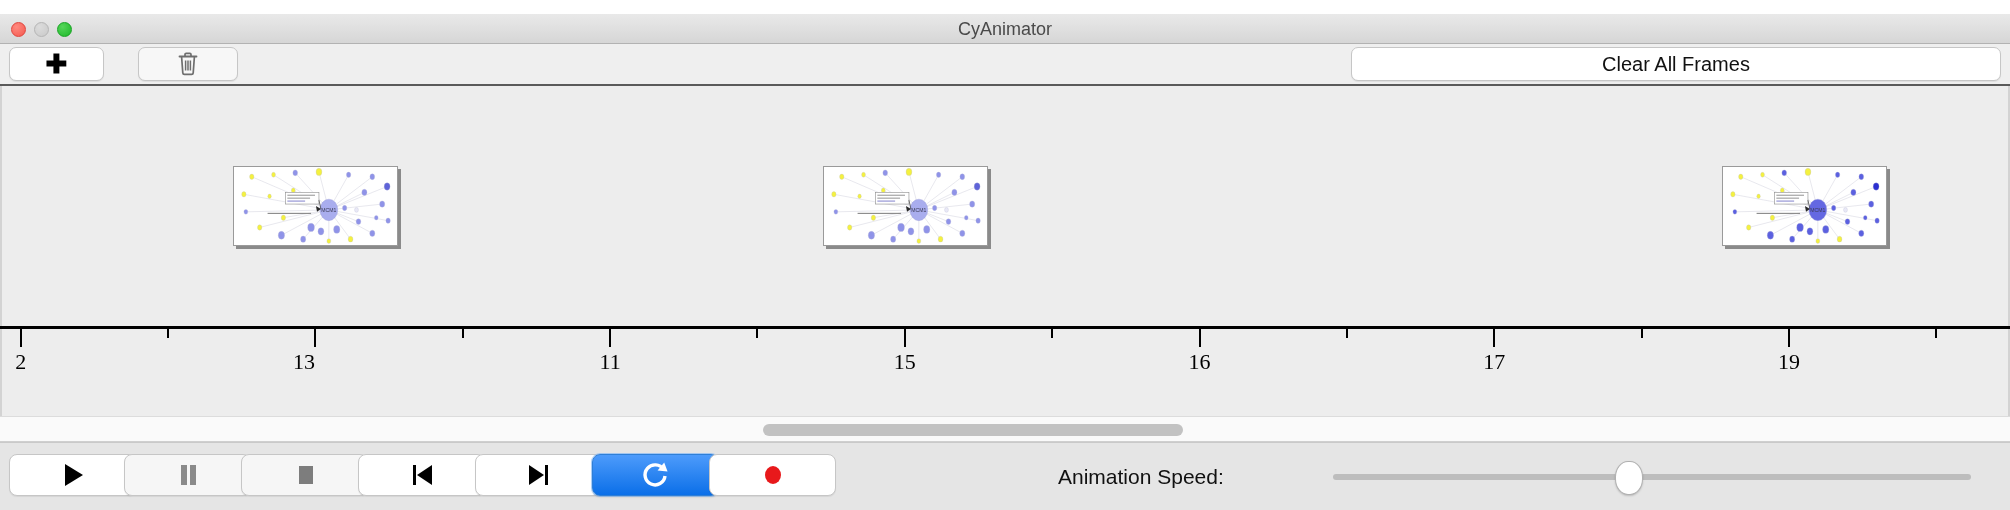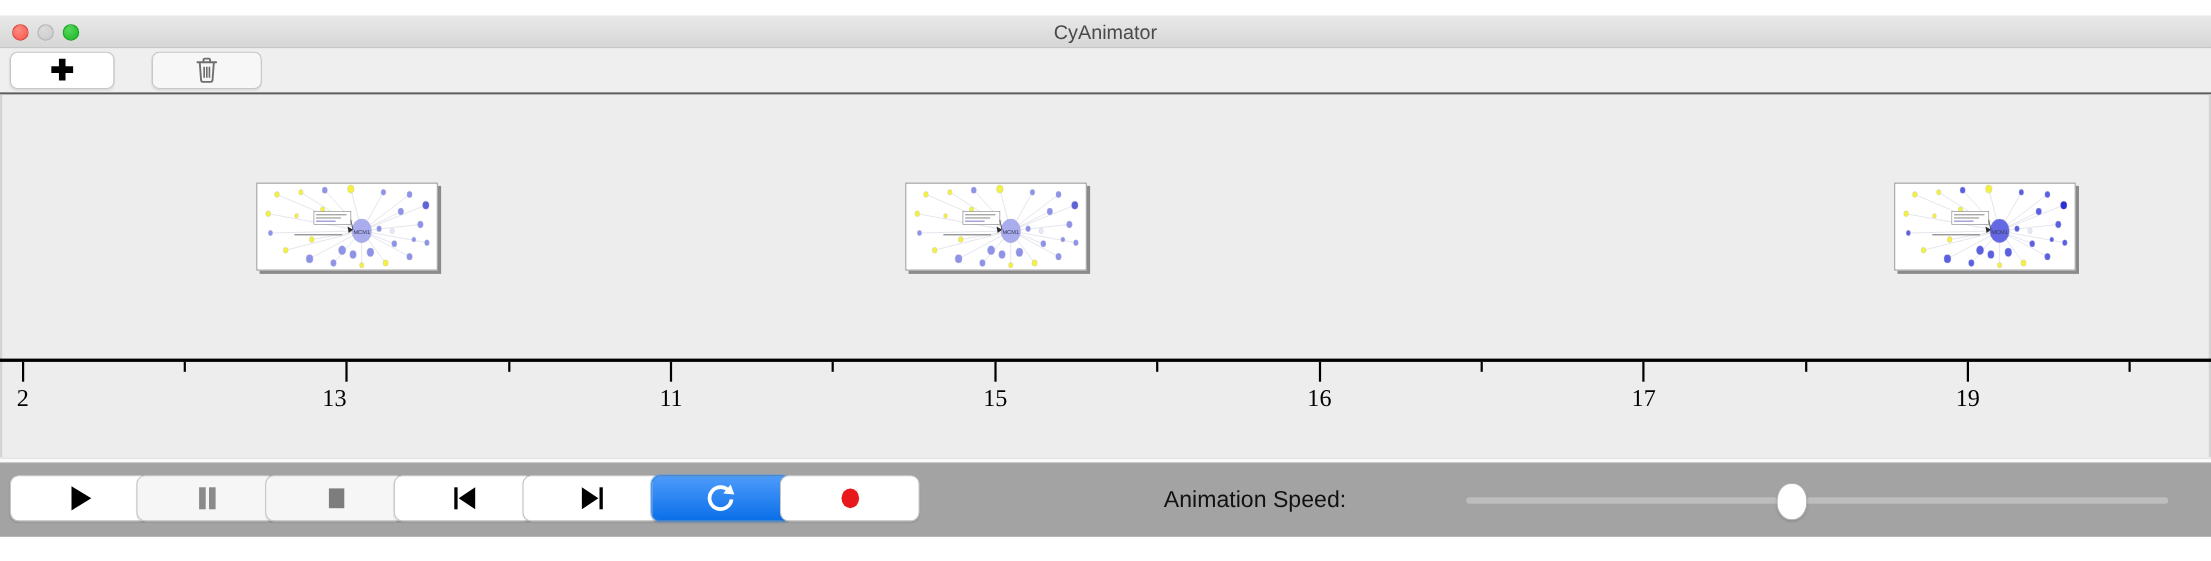--- a/index.html
+++ b/index.html
@@ -146,22 +146,22 @@
   }
   .scrollbar-thumb {
     position: absolute; left: 763px; top: 7px;
     width: 420px; height: 12px;
     background: #c2c2c2; border-radius: 6px;
     cursor: default;
   }
 
   
   .playbar {
-    position: absolute; left: 0; top: 420px; width: 2010px; height: 68px;
-    background: #a3a3a3;
+    position: absolute; left: 0; top: 442px; width: 2010px; height: 68px;
+    background: #e5e5e5;
     border-top: 1px solid #c9c9c9;
     box-sizing: border-box;
   }
   .pb-btn {
     position: absolute; top: 11px;
     width: 127px; height: 42px;
     border: 1px solid #c6c6c6; border-radius: 8px;
     background: #ffffff;
     display: flex; align-items: center; justify-content: center;
     box-shadow: 0 1px 1px rgba(0,0,0,0.07);
@@ -216,20 +216,21 @@
       <span class="plus-glyph">✚</span>
     </div>
     <div class="tb-btn flat" id="delete-frame-button">
       <svg width="22" height="26" viewBox="0 0 22 26">
         <path d="M2.5 5.5h17" stroke="#6e6e6e" stroke-width="1.8" fill="none" stroke-linecap="round"></path>
         <path d="M8 5.5V3.4c0-.6.5-1.1 1.1-1.1h3.8c.6 0 1.1.5 1.1 1.1v2.1" stroke="#6e6e6e" stroke-width="1.7" fill="none"></path>
         <path d="M4.6 5.8l1.2 16.1c.06.8.74 1.5 1.55 1.5h7.3c.81 0 1.49-.7 1.55-1.5l1.2-16.1" stroke="#6e6e6e" stroke-width="1.7" fill="none"></path>
         <path d="M8.6 9.6v10M11 9.6v10M13.4 9.6v10" stroke="#6e6e6e" stroke-width="1.5" fill="none"></path>
       </svg>
     </div>
+    <div class="tb-btn" id="clear-all-frames-button">Clear All Frames</div>
   </div>
 
   <div class="timeline">
     <div class="tl-left-edge"></div>
     <div class="tl-right-edge"></div>
 
     <div id="frames-layer">
         <div class="frame" style="left: 233.352px; top: 80px;">
           <svg viewBox="0 0 165 80" preserveAspectRatio="none">
             <rect width="165" height="80" fill="#ffffff"></rect>

